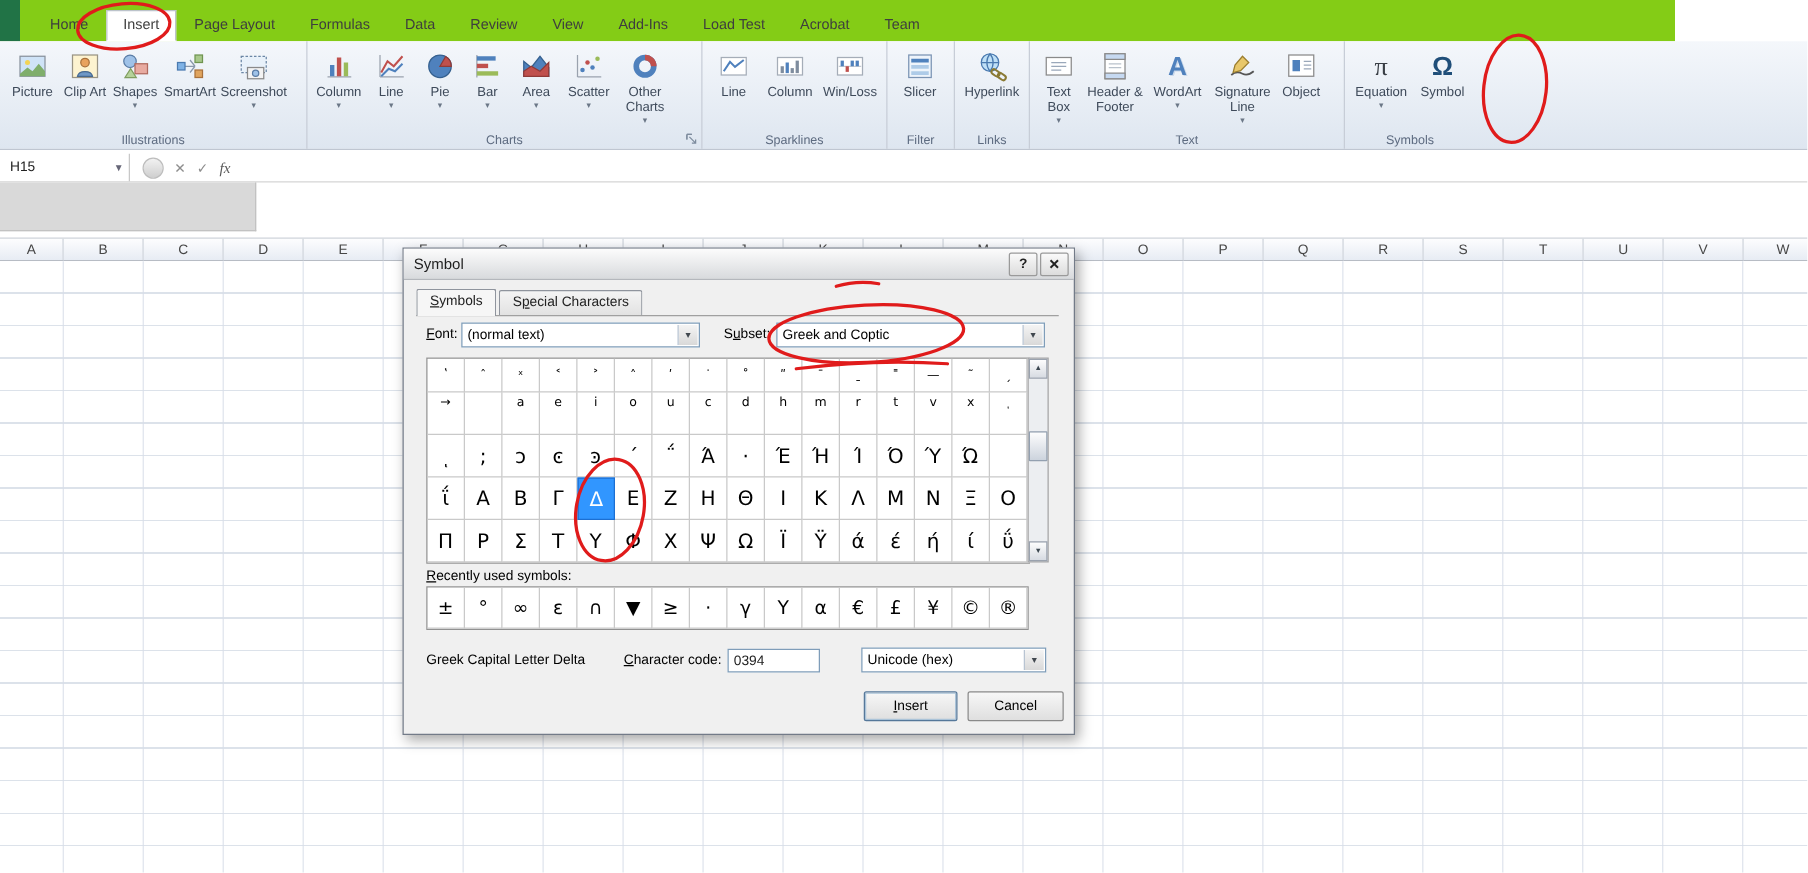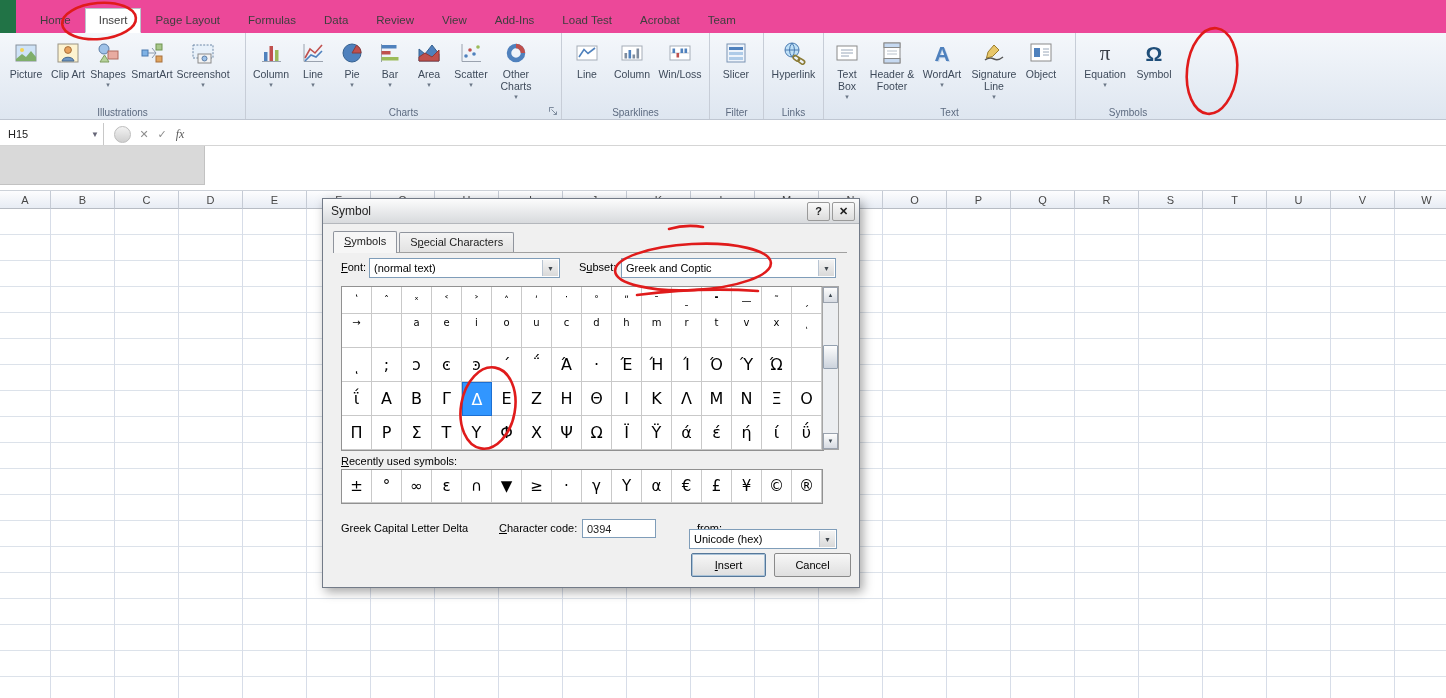--- a/index.html
+++ b/index.html
@@ -1,20 +1,20 @@
 <!DOCTYPE html>
 <html><head>
 <meta charset="utf-8">
 <style>
   html,body{margin:0;padding:0;background:#fff;}
   #app{position:relative;width:1446px;height:698px;overflow:hidden;
        font-family:"Liberation Sans",sans-serif;color:#222;font-size:11px;}
 
   
-  #tabrow{position:absolute;left:0;top:0;width:1446px;height:33px;background:#ec4899;
+  #tabrow{position:absolute;left:0;top:0;width:1340px;height:33px;background:#84cc16;
           display:flex;align-items:flex-end;}
   #filecorner{position:absolute;left:0;top:0;width:16px;height:33px;background:#217346;}
   #ribbon-tabs{display:flex;margin-left:26px;}
   .rtab{padding:5px 13px 6px;font-size:11.5px;color:#3e3e3e;border:1px solid transparent;cursor:default;}
   .rtab.active{background:#fff;border-color:#bcc3cb;border-bottom-color:#fff;position:relative;z-index:3;}
 
   
   #ribbon{position:absolute;left:0;top:33px;width:1446px;height:87px;z-index:2;
           background:linear-gradient(#f4f7fb,#dee6f0);border-bottom:1px solid #bfc6d1;box-sizing:border-box;display:flex;}
   .rgroup{position:relative;height:86px;border-right:1px solid #c7cdd7;box-sizing:border-box;
@@ -576,21 +576,21 @@
         <div class="sym-cell rc">©</div>
         <div class="sym-cell rc">®</div>
       </div>
 
     <div class="dlg-label" style="left:18px;top:323px;">Greek Capital Letter Delta</div>
     <div class="dlg-label" style="left:176px;top:323px;"><u>C</u>haracter code:</div>
     <div class="dlg-textbox" style="left:259px;top:320px;width:74px;">
       <span>0394</span>
     </div>
     <div class="dlg-label" style="left:338px;top:323px;margin-left:36px;">fro<u>m</u>:</div>
-    <div class="combo" style="left:366px;top:330px;width:148px;">
+    <div class="combo" style="left:366px;top:319px;width:148px;">
       <span>Unicode (hex)</span>
     </div>
 
     <div class="dlg-btn default" style="left:368px;top:354px;"><u>I</u>nsert</div>
     <div class="dlg-btn" style="left:451px;top:354px;width:75px;">Cancel</div>
   </div>
 
   <svg id="anno-layer" width="1446" height="698" viewBox="0 0 1446 698">
     <ellipse class="anno" cx="99" cy="21" rx="37" ry="18" transform="rotate(-5 99 21)" stroke="#e01b1b"></ellipse>
     <ellipse class="anno" cx="1212" cy="71" rx="25" ry="43" transform="rotate(6 1212 71)" stroke="#e01b1b"></ellipse>

